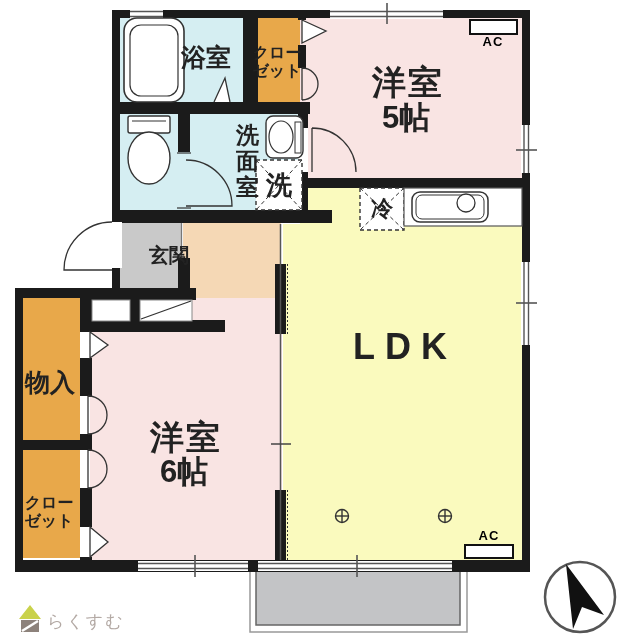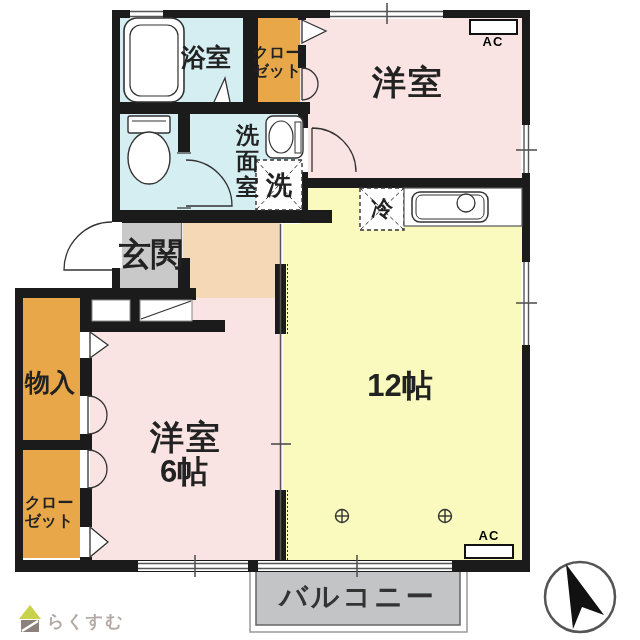--- a/index.html
+++ b/index.html
@@ -8,21 +8,21 @@
   #plan-svg{position:absolute;left:0;top:0;}
   .lbl{position:absolute;color:#222;font-weight:bold;text-align:center;line-height:1.12;
        white-space:normal;transform:translate(-50%,-50%);}
   .lbl.small{font-weight:bold;font-family:Liberation Serif, serif;}
   .room-big{font-size:34px;letter-spacing:2px;}
   .room-size{font-size:31px;}
   .ldk-name{font-size:36px;letter-spacing:10px;padding-left:10px;}
   .ac{font-size:13px;font-weight:bold;color:#000000;letter-spacing:1px;}
   .vert{word-break:break-all;}
   .logo-text{position:absolute;left:47px;top:610px;font-size:17px;color:#b3a9a4;
-             font-weight:bold;letter-spacing:2px;}
+             font-weight:normal;letter-spacing:2px;}
 </style>
 </head>
 <body>
 
 <div id="stage">
 
 <svg id="plan-svg" width="640" height="640" viewBox="0 0 640 640">
 
   <g>
     <rect x="118" y="14" width="130" height="92" fill="#d5eef2"></rect>
@@ -193,27 +193,27 @@
   <g>
     <polygon points="30,605 19,619 41,619" fill="#c9d24b"></polygon>
     <rect x="21" y="620" width="18" height="12" fill="#8d827b"></rect>
     <line x1="22" y1="631" x2="38" y2="621" stroke="#fff" stroke-width="2.5"></line>
   </g>
 </svg>
 
 <div class="lbl" style="left:206px;top:57px;font-size:25px;">浴室</div>
 <div class="lbl small vert" style="left:277px;top:62px;font-size:16px;width:58px;">クローゼット</div>
 <div class="lbl room-big" style="left:408px;top:82px;">洋室</div>
+<div class="lbl room-size" style="left:406px;top:118px;">5帖</div>
 <div class="lbl vert" style="left:246px;top:162px;font-size:23px;width:26px;text-align:right;">洗面室</div>
 <div class="lbl" style="left:279px;top:186px;font-size:26px;">洗</div>
-<div class="lbl" style="left:151px;top:255px;font-size:32px;">玄関</div>
+<div class="lbl" style="left:169px;top:255px;font-size:20px;">玄関</div>
 <div class="lbl" style="left:50px;top:382px;font-size:25px;">物入</div>
 <div class="lbl small vert" style="left:49px;top:512px;font-size:16px;width:58px;">クローゼット</div>
 <div class="lbl room-big" style="left:186px;top:437px;">洋室</div>
 <div class="lbl room-size" style="left:184px;top:472px;">6帖</div>
-<div class="lbl room-size" style="left:400px;top:386px;">12帖</div>
+<div class="lbl ldk-name" style="left:400px;top:347px;">LDK</div>
 <div class="lbl" style="left:382px;top:209px;font-size:22px;">冷</div>
 <div class="lbl ac" style="left:493px;top:42px;">AC</div>
 <div class="lbl ac" style="left:489px;top:536px;">AC</div>
-<div class="lbl" style="left:358px;top:597px;font-size:28px;color:#333;letter-spacing:3px;">バルコニー</div>
 <div class="logo-text">らくすむ</div>
 
 </div>
 
 </body></html>

